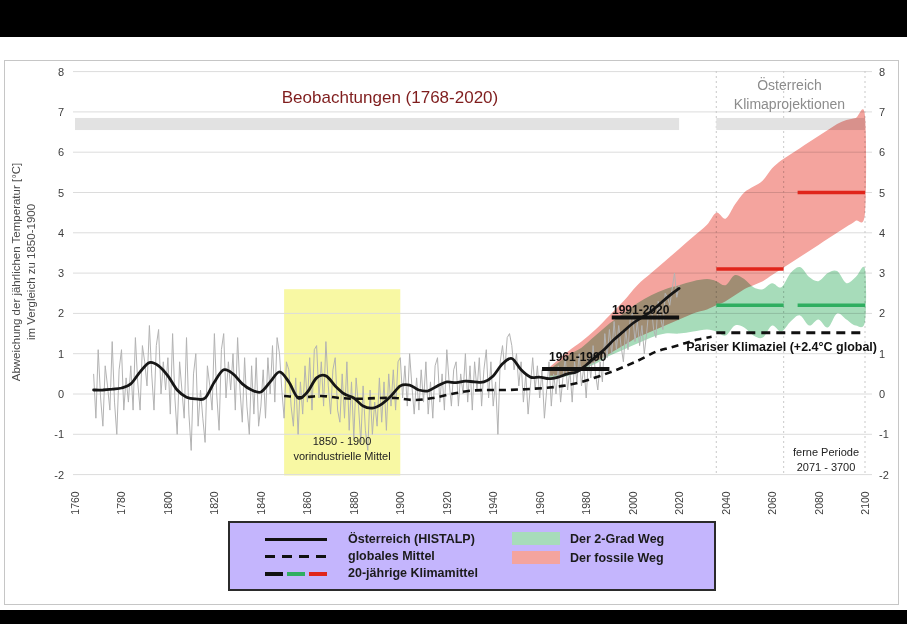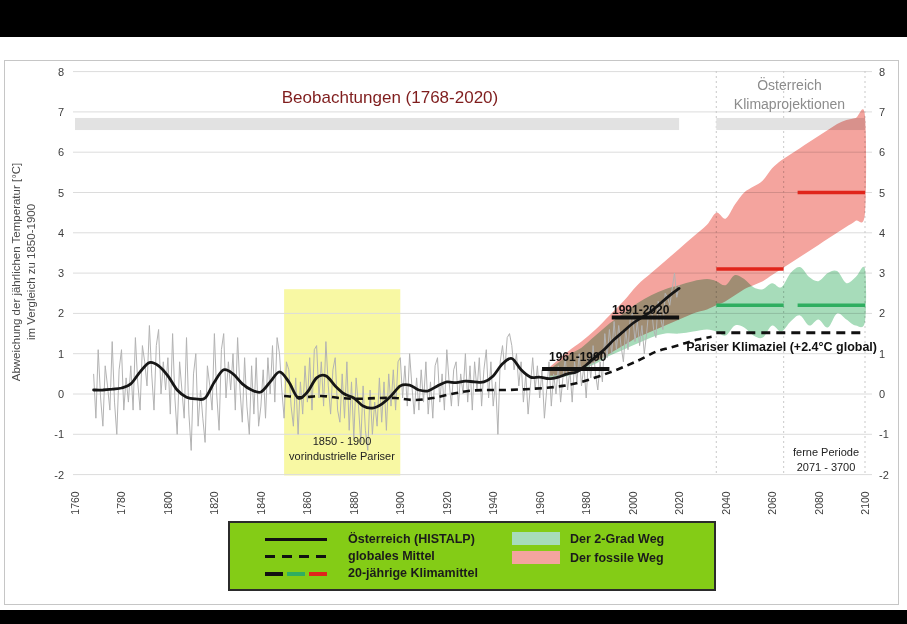--- a/index.html
+++ b/index.html
@@ -11,21 +11,21 @@
   .title-gray{color:#7f1d1d;font-size:17px;}
   .proj-title{color:#8c8c8c;font-size:14px;line-height:19px;text-align:center;}
   .ylab{color:#4a4a4a;font-size:11.5px;line-height:15px;text-align:center;
         transform:rotate(-90deg);width:340px;height:30px;}
   .tick{position:absolute;font-size:11px;color:#3d3d3d;}
   .xtick{position:absolute;width:36px;height:12px;line-height:12px;font-size:10.5px;color:#3d3d3d;
          text-align:center;transform:rotate(-90deg);}
   .ann-bold{font-size:12px;font-weight:700;color:#111;}
   .small-ann{font-size:11px;color:#222;text-align:center;line-height:15px;}
   .paris{font-size:12.5px;font-weight:600;color:#111;}
-  .legend-box{position:absolute;left:228px;top:521px;width:484px;height:66px;background:#84cc16;
+  .legend-box{position:absolute;left:228px;top:521px;width:484px;height:66px;background:#c4b5fd;
               border:2px solid #2b2b2b;}
   .leg-label{position:absolute;font-size:12.5px;font-weight:600;color:#1b1b1b;white-space:nowrap;}
   .leg-line{position:absolute;height:3px;background:#111;}
   .leg-dash{position:absolute;height:3px;
             background:repeating-linear-gradient(90deg,#111 0 10px,transparent 10px 17px);}
   .leg-seg{position:absolute;height:4px;width:18px;}
   .leg-swatch{position:absolute;width:48px;height:13px;}
   .zamg-text{font-size:13px;font-weight:700;color:#45454d;letter-spacing:1.5px;text-align:center;}
   svg.overlay{position:absolute;left:0;top:0;}
 </style>
@@ -85,21 +85,21 @@
   <div id="yticks-left"></div>
   <div id="yticks-right"></div>
   <div id="xticks"></div>
 
   <div class="abs ann-bold" style="left:612px;top:303px;">1991-2020</div>
   <div class="abs ann-bold" style="left:549px;top:350px;">1961-1990</div>
   <div class="abs paris" style="left:600px;top:340px;width:277px;text-align:right;">Pariser Klimaziel (+2.4°C global)</div>
 
   <div class="abs small-ann" style="left:282px;top:434px;width:120px;">
     <div>1850 - 1900</div>
-    <div>vorindustrielle Pariser</div>
+    <div>vorindustrielle Mittel</div>
   </div>
 
   <div class="abs small-ann" style="left:784px;top:445px;width:84px;">
     <div>ferne Periode</div>
     <div>2071 - 3700</div>
   </div>
 
   <div class="legend-box">
     <div class="leg-line" style="left:35px;top:15px;width:62px;"></div>
     <div class="leg-label" style="left:118px;top:9px;">Österreich (HISTALP)</div>

